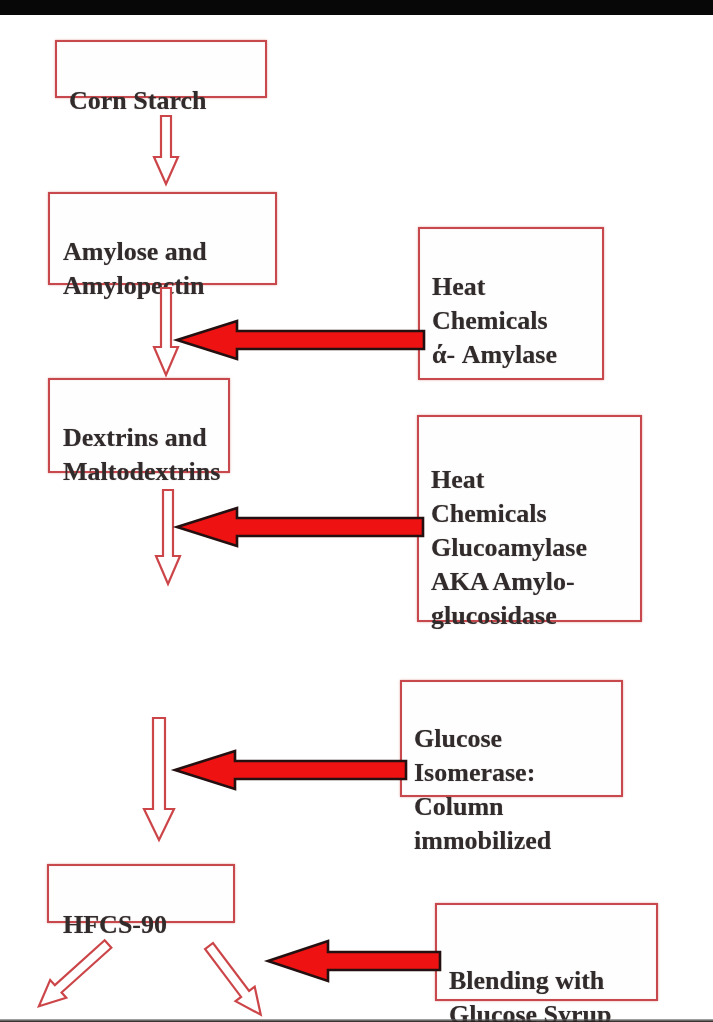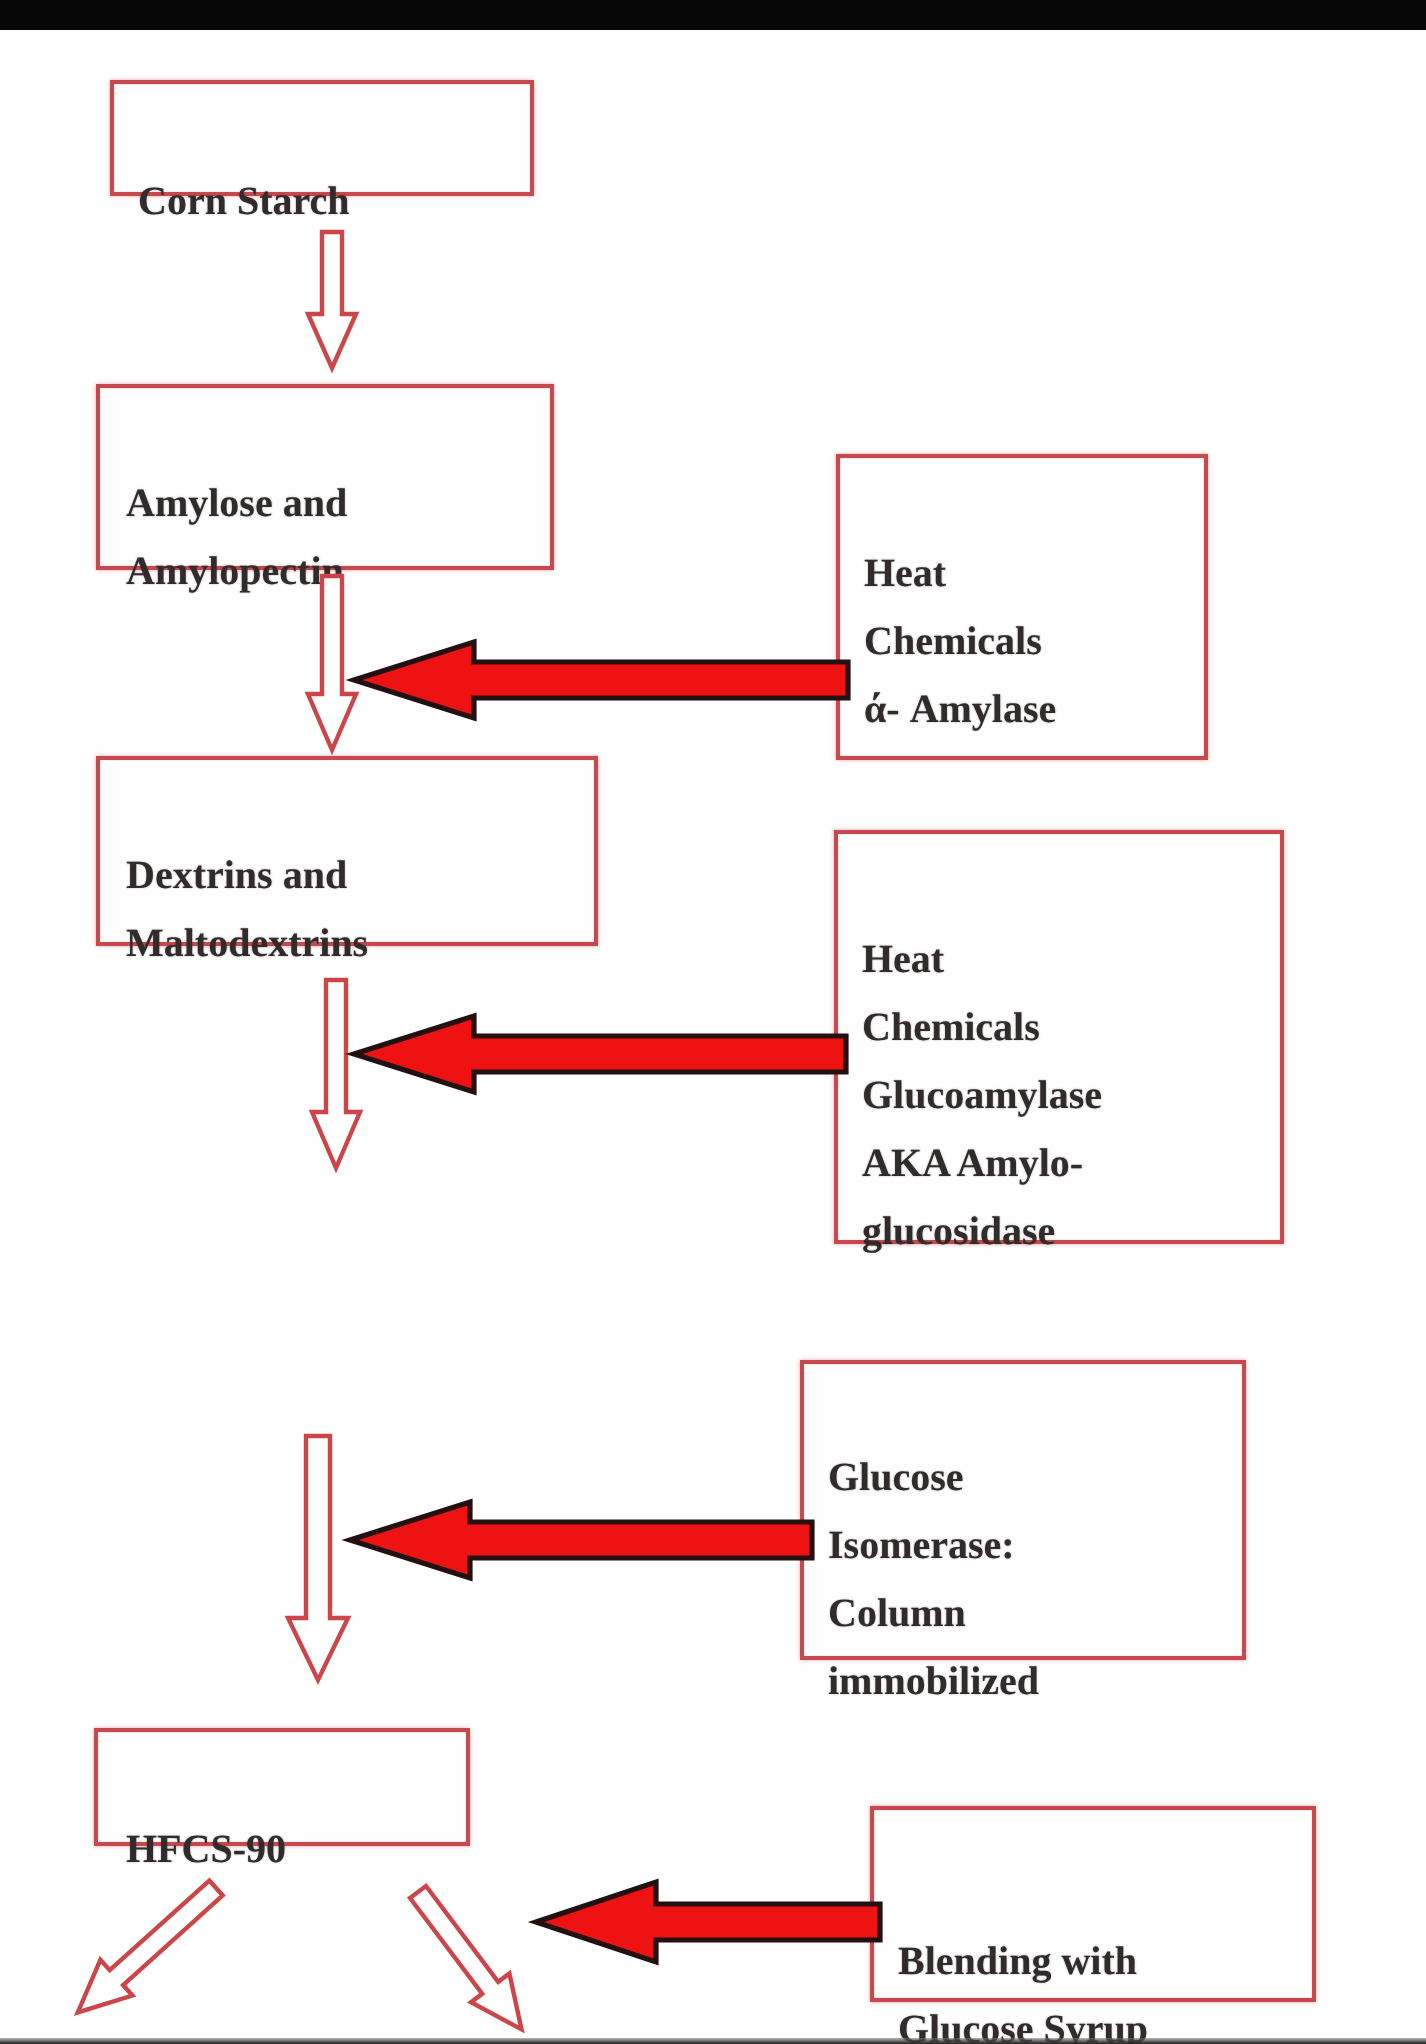--- a/index.html
+++ b/index.html
@@ -19,21 +19,21 @@
     position: absolute; left: 0; bottom: 0; width: 713px; height: 3px;
     background: linear-gradient(to bottom, rgba(130,125,125,0.55), #1d1a1a);
   }
   .fbox {
     position: absolute;
     box-sizing: border-box;
     border: 2px solid #c7494d;
     box-shadow: 0 0 2px rgba(205,90,90,0.55), inset 0 0 1px rgba(205,90,90,0.4);
     background: #fefefe;
     color: #322b2b;
-    font-size: 20px;
+    font-size: 26px;
     line-height: 34px;
     font-weight: 700;
     white-space: pre-line;
     text-shadow: 0 0 1px rgba(60,48,48,0.45);
   }
   .fbox span { display: block; }
   #arrow-layer {
     position: absolute; left: 0; top: 0;
     pointer-events: none;
   }
@@ -45,26 +45,26 @@
   }
   .red-arrow {
     fill: #ee1212;
     stroke: #241010;
     stroke-width: 2.6;
     stroke-linejoin: miter;
   }
   
   #box-corn-starch        { left: 55px;  top: 40px;  width: 212px; height: 58px;  padding: 8px 6px 0 12px; }
   #box-amylose            { left: 48px;  top: 192px; width: 229px; height: 93px;  padding: 7px 6px 0 13px; }
-  #box-dextrins           { left: 48px;  top: 378px; width: 251px; height: 95px;  padding: 7px 6px 0 13px; }
+  #box-dextrins           { left: 48px;  top: 378px; width: 182px; height: 95px;  padding: 7px 6px 0 13px; }
   #box-glucose-syrup      { left: 28px;  top: 603px; width: 269px; height: 79px;  padding: 3px 4px 0 12px; }
   #box-hfcs90             { left: 47px;  top: 864px; width: 188px; height: 59px;  padding: 8px 6px 0 14px; font-family: Liberation Serif, serif; }
   #box-heat-amylase       { left: 418px; top: 227px; width: 186px; height: 153px; padding: 7px 6px 0 12px; }
   #box-heat-glucoamylase  { left: 417px; top: 415px; width: 225px; height: 207px; padding: 12px 6px 0 12px; }
-  #box-glucose-isomerase  { left: 400px; top: 680px; width: 223px; height: 150px; padding: 6px 2px 0 12px; }
+  #box-glucose-isomerase  { left: 400px; top: 680px; width: 223px; height: 117px; padding: 6px 2px 0 12px; }
   #box-blending           { left: 435px; top: 903px; width: 223px; height: 98px;  padding: 25px 6px 0 12px; }
 </style>
 </head>
 <body>
 
 <div id="canvas">
 
   <div id="top-bar"></div>
 
   <div class="fbox" id="box-corn-starch">

